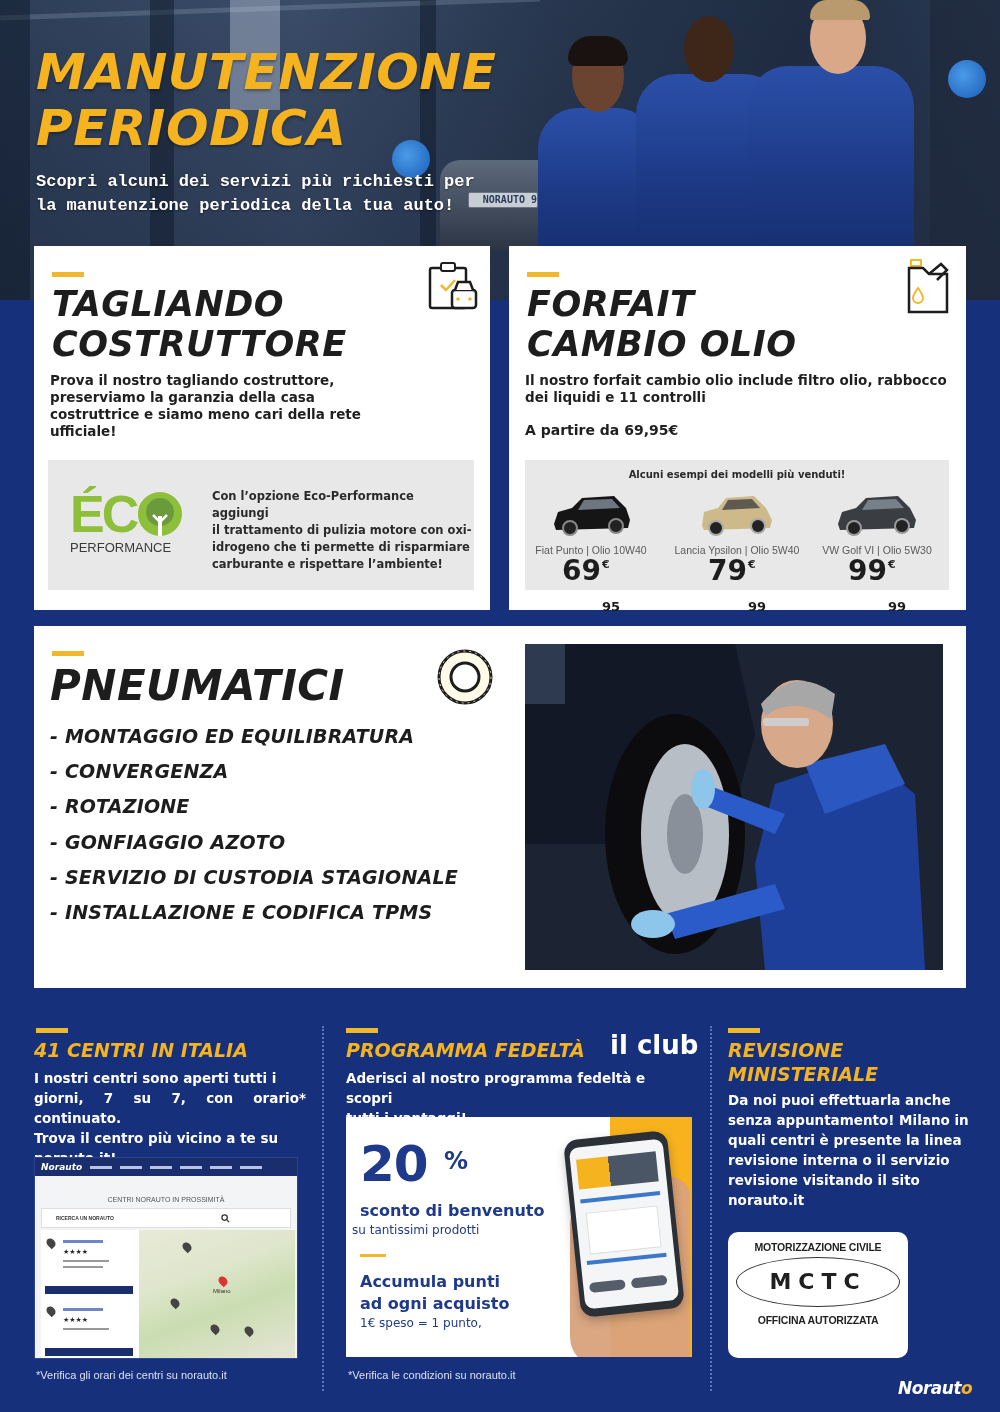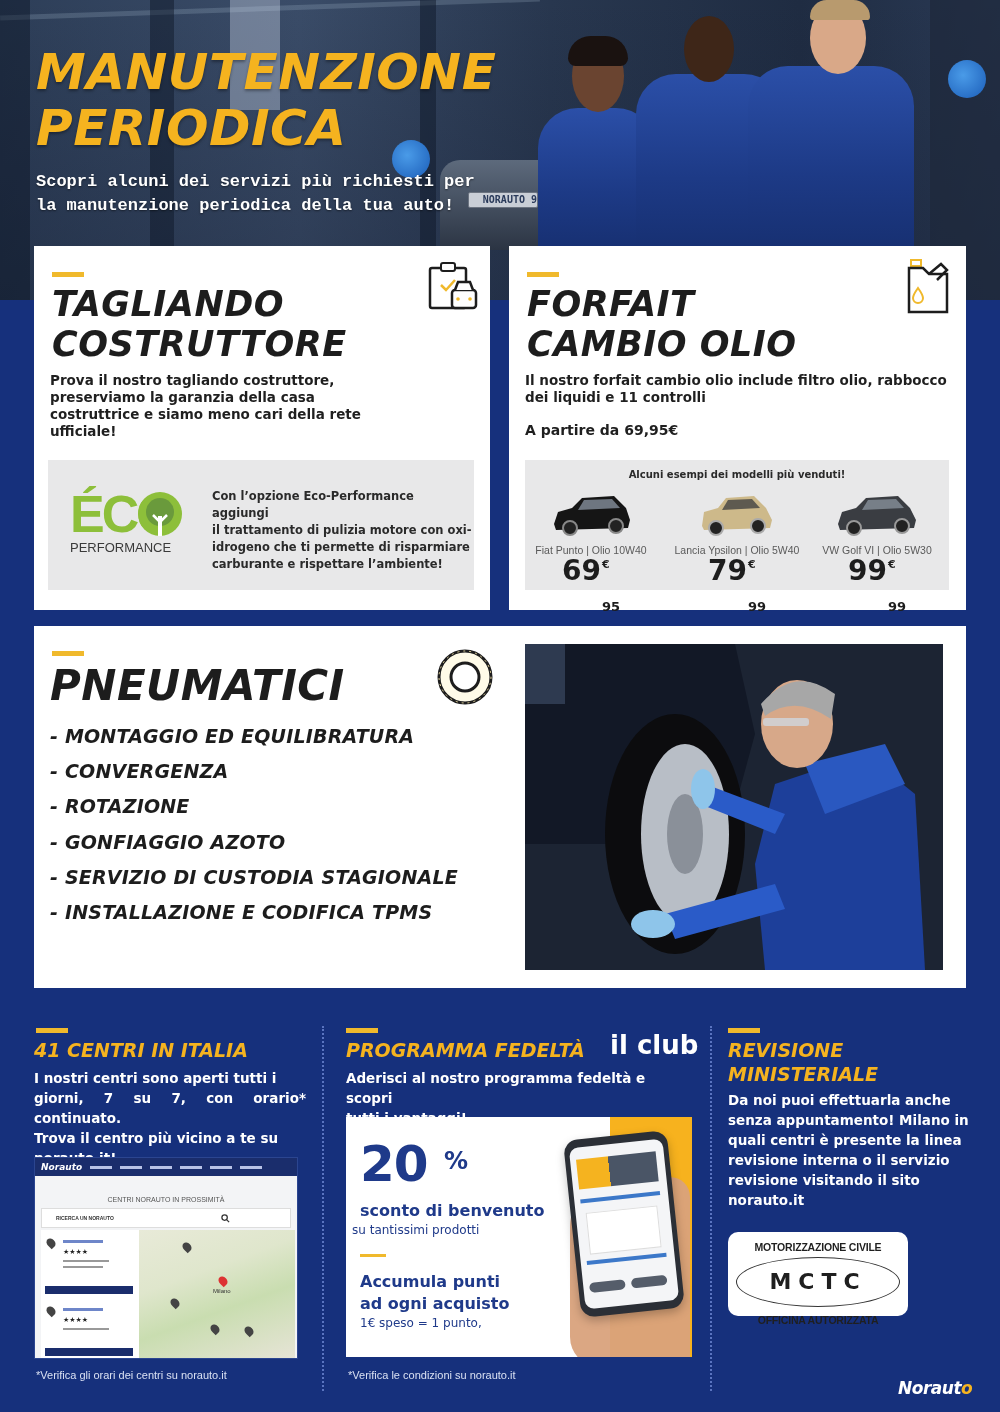--- a/index.html
+++ b/index.html
@@ -200,21 +200,21 @@
   }
   .phone-screen {
     position: absolute; left: 5px; top: 8px; right: 5px; bottom: 8px; background: #f4f5f7; border-radius: 9px; overflow: hidden;
   }
   .hand {
     position: absolute; left: 224px; top: 60px; width: 120px; height: 190px;
     background: #d9a27c; border-radius: 50px 20px 0 30px; opacity: 0.95;
   }
 
   .mctc {
-    position: absolute; left: 728px; top: 1232px; width: 180px; height: 84px; background: #ffffff; border-radius: 10px;
+    position: absolute; left: 728px; top: 1232px; width: 180px; height: 126px; background: #ffffff; border-radius: 10px;
   }
   .mctc-top, .mctc-bottom {
     position: absolute; left: 0; right: 0; text-align: center; font-family: "Liberation Sans", sans-serif; font-weight: bold;
     font-size: 10.5px; color: #1f1f1f; letter-spacing: -0.2px;
   }
   .mctc-top { top: 9px; }
   .mctc-bottom { top: 82px; }
   .mctc-oval {
     position: absolute; left: 8px; top: 25px; width: 164px; height: 50px; border: 1.5px solid #333; border-radius: 50%;
     text-align: center; line-height: 48px;

